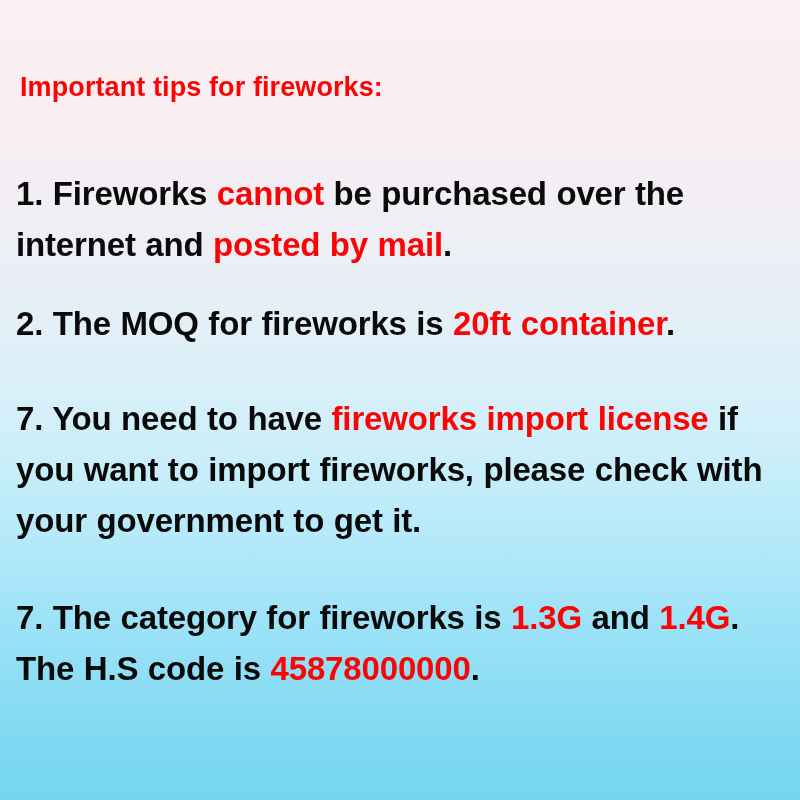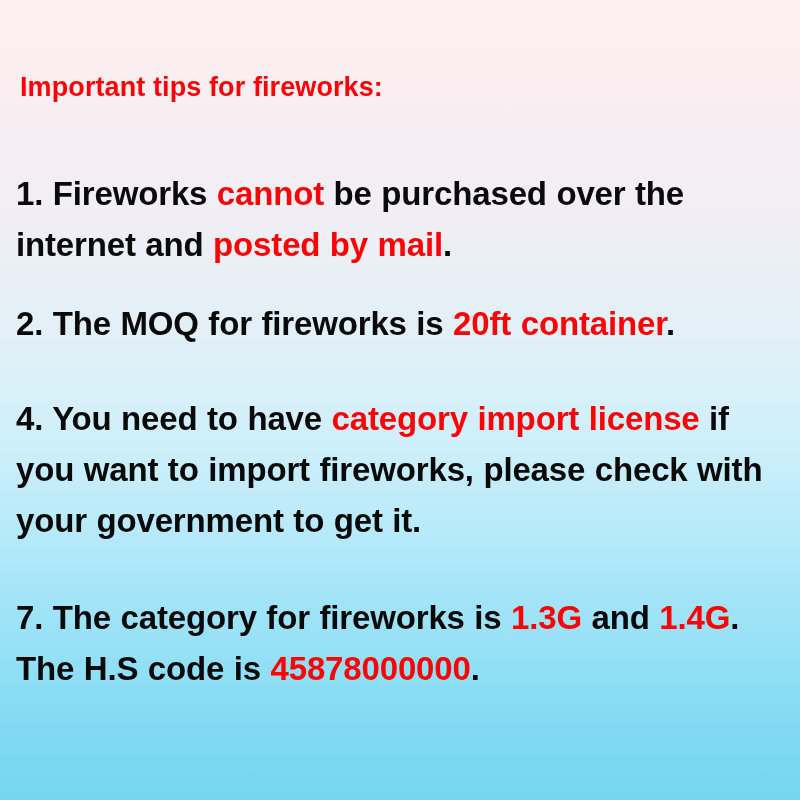--- a/index.html
+++ b/index.html
@@ -90,21 +90,21 @@
 
     <p class="tip" id="tip-1">
       <span>1. Fireworks </span><span class="hl">cannot</span><span> be purchased over the internet and </span><span class="hl">posted by mail</span><span>.</span>
     </p>
 
     <p class="tip" id="tip-2">
       <span>2. The MOQ for fireworks is </span><span class="hl">20ft container</span><span>.</span>
     </p>
 
     <p class="tip" id="tip-3">
-      <span>4. You need to have </span><span class="hl">category import license</span><span> if you want to import fireworks, please check with your government to get it.</span>
+      <span>7. You need to have </span><span class="hl">fireworks import license</span><span> if you want to import fireworks, please check with your government to get it.</span>
     </p>
 
     <p class="tip" id="tip-4">
       <span>7. The category for fireworks is </span><span class="hl">1.3G</span><span> and </span><span class="hl">1.4G</span><span>. The H.S code is </span><span class="hl">45878000000</span><span>.</span>
     </p>
 
   </div>
 </div>
 
 </body></html>

